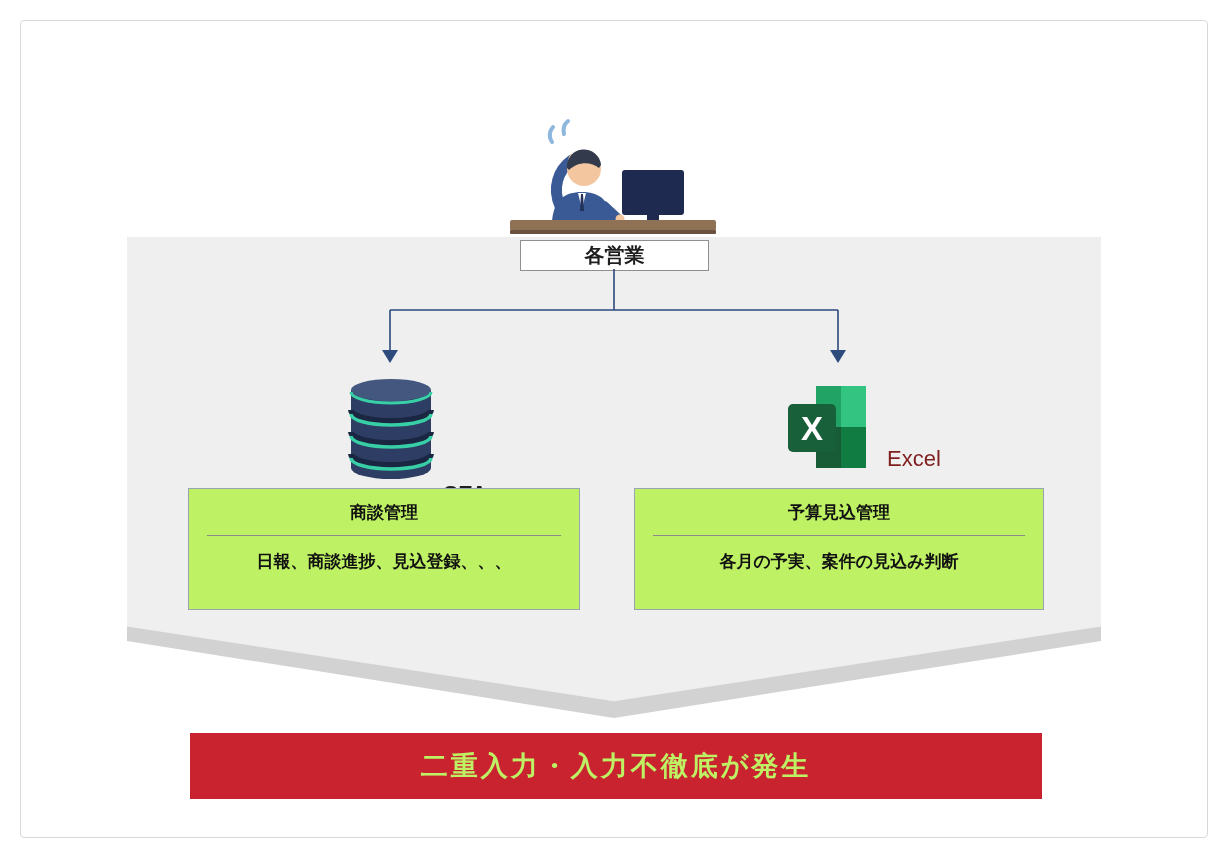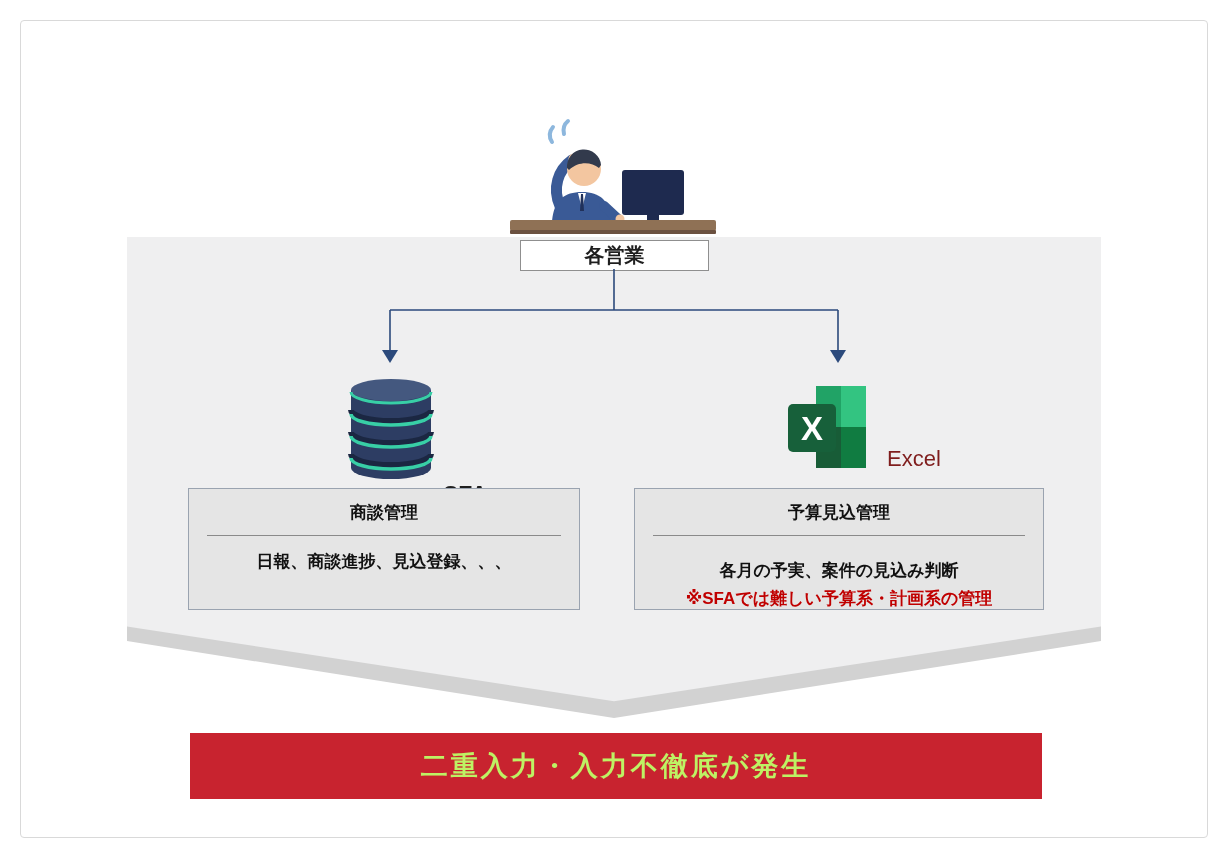--- a/index.html
+++ b/index.html
@@ -30,29 +30,29 @@
 
   .connector-svg { position:absolute; left:0; top:0; width:1228px; height:858px; pointer-events:none; }
 
   .db-svg    { position:absolute; left:347px; top:376px; width:88px;  height:106px; }
   .sfa-label { position:absolute; left:443px; top:438px; font-size:23px; font-weight:bold; color:#1f1f1f;margin-top:44px; }
 
   .excel-svg   { position:absolute; left:788px; top:384px; width:82px; height:88px; }
   .excel-label { position:absolute; left:887px; top:446px; font-size:22px; font-weight:500; color:#7f1d1d; }
 
   .info-box {
-    position:absolute; background:#e5e5e5; border:1px solid #9aa3b0;
+    position:absolute; background:#bef264; border:1px solid #9aa3b0;
     color:#111;
   }
   .info-box.left  { left:188px; top:488px; width:390px; height:120px; }
   .info-box.right { left:634px; top:488px; width:408px; height:120px; }
   .info-title   { text-align:center; padding-top:12px; font-size:17px; font-weight:bold; }
   .info-divider { height:1px; background:#8a8a8a; margin:11px 18px 0 18px; }
   .info-body    { text-align:center; margin-top:14px; font-size:17px; font-weight:600; }
-  .info-body.l1 { margin-top:23px; }
+  .info-body.l1 { margin-top:14px; }
   .info-body.l2 { margin-top:5px; color:#c00000; font-weight:bold; }
 
   .banner {
     position:absolute; left:190px; top:733px; width:852px; height:66px;
     background:#c8232f; color:#bef264;
     display:flex; align-items:center; justify-content:center;
     font-size:27px; font-weight:bold; letter-spacing:3px;
   }
 </style>
 </head>
@@ -129,20 +129,19 @@
   <div class="info-box left">
     <div class="info-title">商談管理</div>
     <div class="info-divider"></div>
     <div class="info-body">日報、商談進捗、見込登録、、、</div>
   </div>
 
   <div class="info-box right">
     <div class="info-title">予算見込管理</div>
     <div class="info-divider"></div>
     <div class="info-body l1">各月の予実、案件の見込み判断</div>
-    <div class="info-body l2">※SFAでは難しい予算系・計画系の管理</div>
   </div>
 
   <div class="banner">
     <span>二重入力・入力不徹底が発生</span>
   </div>
 
 </div>
 
 </body></html>

